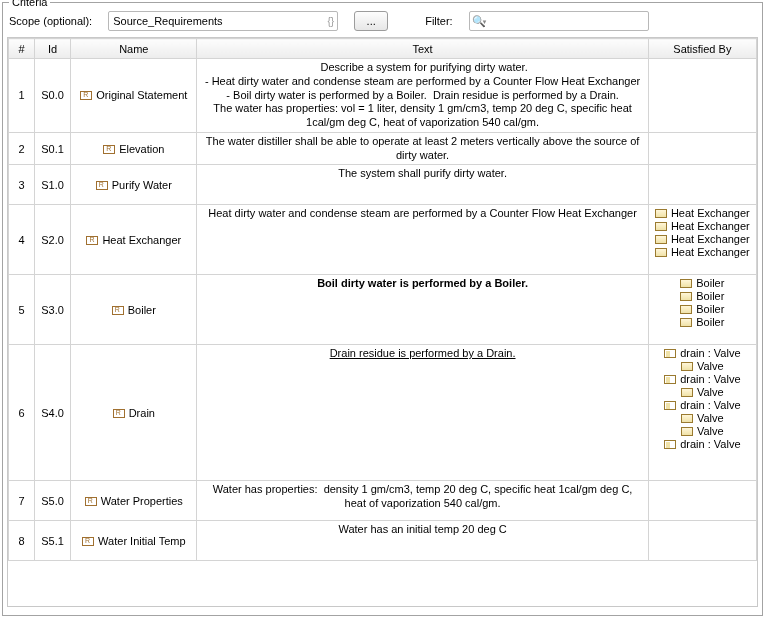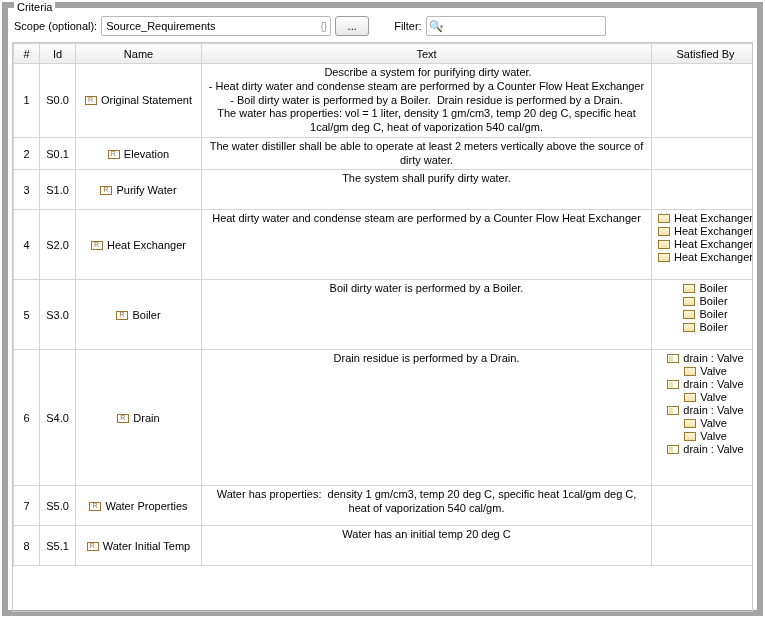--- a/index.html
+++ b/index.html
@@ -6,37 +6,37 @@
   html, body {
     margin: 0; padding: 0;
     font-family: Tahoma, Arial, sans-serif;
     font-size: 11px;
     color: #000;
     background: #fff;
     width: 765px; height: 618px;
     overflow: hidden;
   }
   .group {
-    border: 6px solid #a3a3a3;
+    border: 1px solid #a3a3a3;
     margin: 2px;
     padding: 6px 4px 4px 4px;
     position: relative;
     height: 614px;
   }
   .group-title {
     position: absolute;
     top: -7px; left: 6px;
     background: #fff;
     padding: 0 3px;
     font-size: 11px;
   }
   .toolbar {
     display: flex;
     align-items: center;
-    gap: 4px;
+    gap: 16px;
     padding: 2px 2px 6px 2px;
   }
   .toolbar label { white-space: nowrap; }
   .scope-input {
     flex: 0 0 230px;
     height: 20px;
     border: 1px solid #b8b8b8;
     border-radius: 2px;
     padding: 0 20px 0 4px;
     font: inherit;
@@ -230,35 +230,35 @@
                 <div class="sat-item"><span class="block-ico"></span>Heat Exchanger</div>
                 <div class="sat-item"><span class="block-ico"></span>Heat Exchanger</div>
                 <div class="sat-item"><span class="block-ico"></span>Heat Exchanger</div>
               </div>
             </td>
           </tr>
           <tr>
             <td class="center">5</td>
             <td class="middle">S3.0</td>
             <td class="middle"><span class="req-ico"></span>Boiler</td>
-            <td class="text-cell" style="height: 70px; white-space: pre-wrap;">Boil dirty water is performed by a Boiler.</td>
+            <td class="text-cell" style="height: 70px; white-space: pre-wrap; font-weight: bold;">Boil dirty water is performed by a Boiler.</td>
             <td>
               <div class="sat-list">
                 <div class="sat-item"><span class="block-ico"></span>Boiler</div>
                 <div class="sat-item"><span class="block-ico"></span>Boiler</div>
                 <div class="sat-item"><span class="block-ico"></span>Boiler</div>
                 <div class="sat-item"><span class="block-ico"></span>Boiler</div>
               </div>
             </td>
           </tr>
           <tr>
             <td class="center">6</td>
             <td class="middle">S4.0</td>
             <td class="middle"><span class="req-ico"></span>Drain</td>
-            <td class="text-cell" style="height: 136px; white-space: pre-wrap;">Drain residue is performed by a Drain.</td>
+            <td class="text-cell" style="height: 136px; white-space: pre-wrap; text-decoration: underline;">Drain residue is performed by a Drain.</td>
             <td>
               <div class="sat-list">
                 <div class="sat-item"><span class="part-ico"></span>drain : Valve</div>
                 <div class="sat-item"><span class="block-ico"></span>Valve</div>
                 <div class="sat-item"><span class="part-ico"></span>drain : Valve</div>
                 <div class="sat-item"><span class="block-ico"></span>Valve</div>
                 <div class="sat-item"><span class="part-ico"></span>drain : Valve</div>
                 <div class="sat-item"><span class="block-ico"></span>Valve</div>
                 <div class="sat-item"><span class="block-ico"></span>Valve</div>
                 <div class="sat-item"><span class="part-ico"></span>drain : Valve</div>

